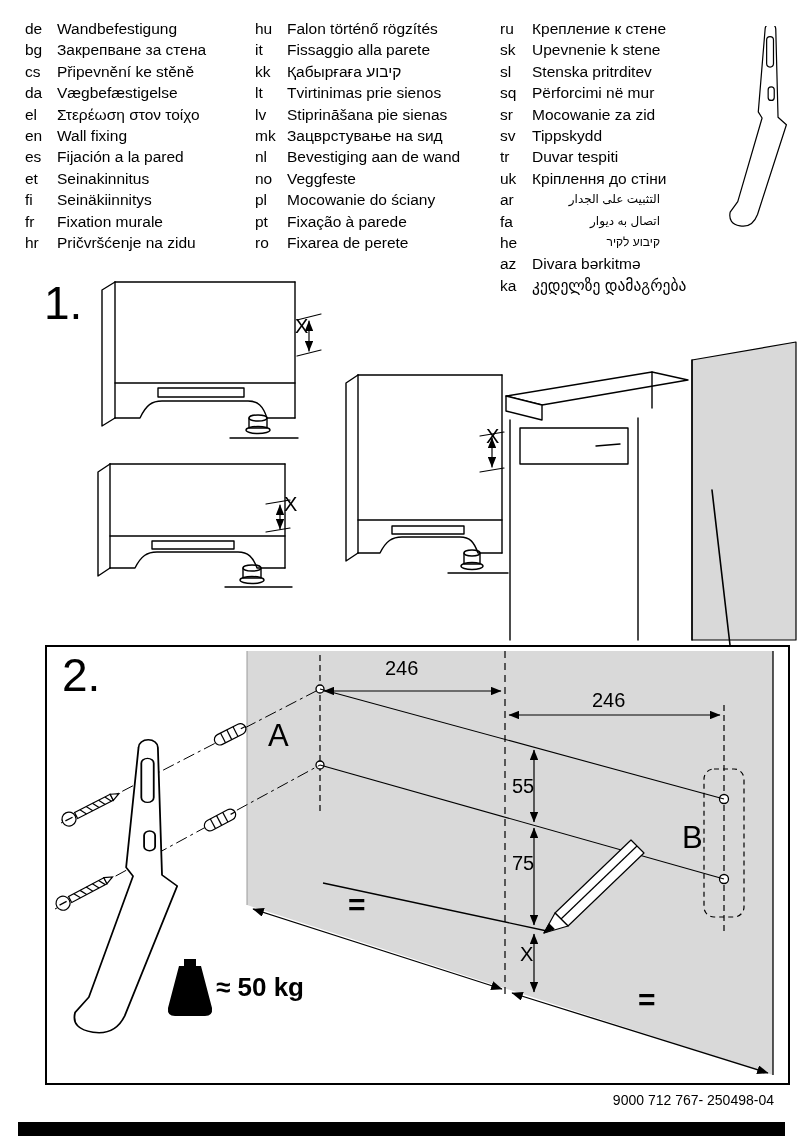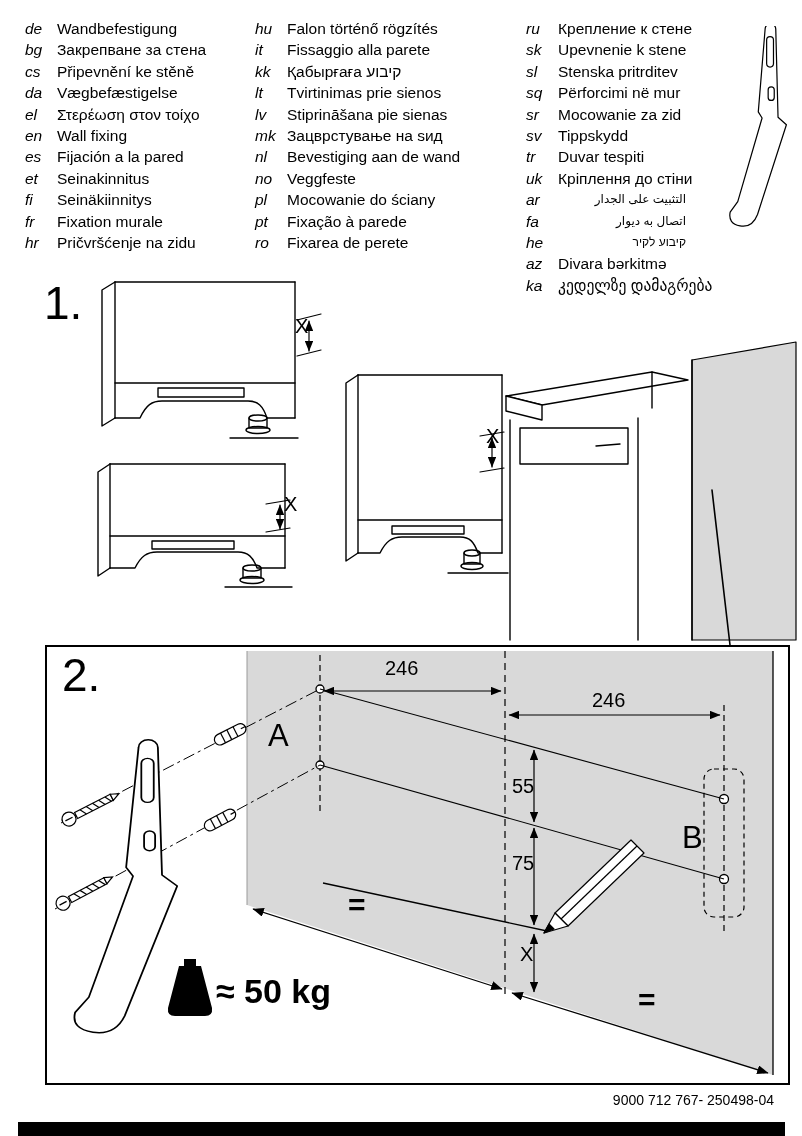--- a/index.html
+++ b/index.html
@@ -7,29 +7,29 @@
   body {
     position:relative;
     background:#ffffff;
     color:#000;
     font-family:"Liberation Sans","DejaVu Sans",sans-serif;
     overflow:hidden;
   }
   .lang-col { position:absolute; top:18px; }
   #col1 { left:25px; }
   #col2 { left:255px; }
-  #col3 { left:526px; }
+  #col3 { left:500px; }
   .lang-row { display:flex; font-size:15.5px; line-height:21.4px; white-space:nowrap; }
-  .lang-code { width:32px; flex:0 0 32px;font-style:italic; }
+  .lang-code { width:32px; flex:0 0 32px; }
   .lang-text.rtl { direction:rtl; display:inline-block; width:128px; text-align:right; font-size:12px; }
   .step-num { position:absolute; font-size:46px; line-height:1; }
   .dim { position:absolute; font-size:20px; line-height:1; }
   .big-letter { position:absolute; font-size:31px; line-height:1; }
   .eq { position:absolute; font-size:30px; font-weight:bold; line-height:1; }
-  .weight-label { position:absolute; font-size:34px; font-weight:bold; line-height:1; }
+  .weight-label { position:absolute; font-size:26px; font-weight:bold; line-height:1; }
   .footer-code { position:absolute; top:1092px; right:28px; font-size:14px; }
   .bottom-bar { position:absolute; left:18px; top:1122px; width:767px; height:14px; background:#000; }
   #svg1 { position:absolute; left:40px; top:268px; }
   #bracketTR { position:absolute; left:718px; top:26px; }
   #box2 { position:absolute; left:45px; top:645px; width:745px; height:440px; border:2px solid #000; background:#fff; }
   svg { display:block; }
 </style>
 </head>
 <body>
 

